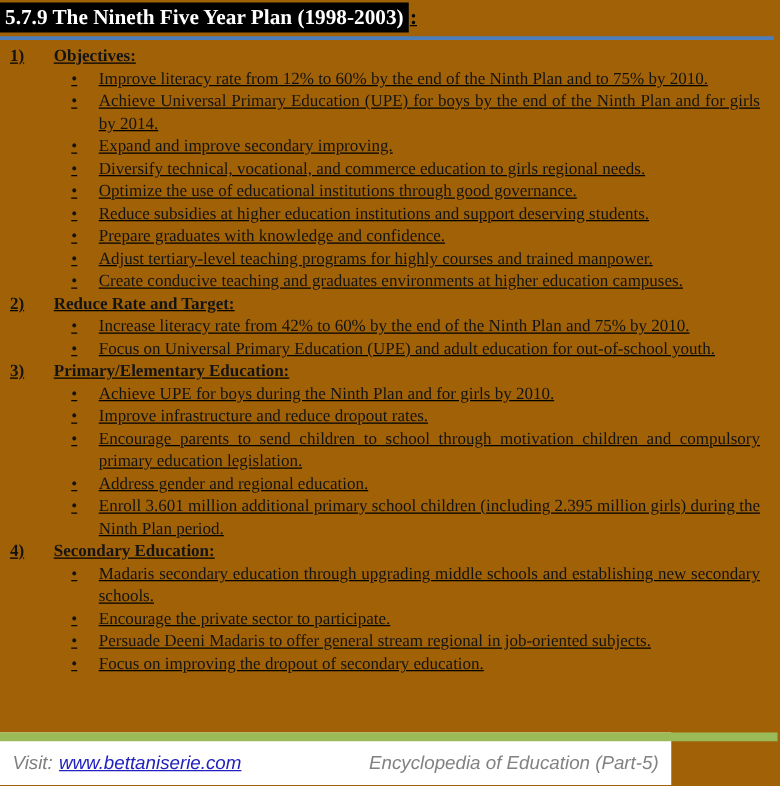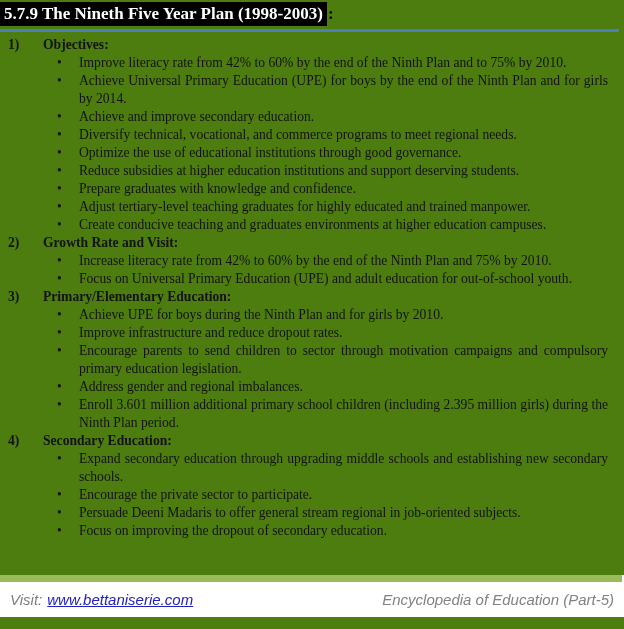--- a/index.html
+++ b/index.html
@@ -1,22 +1,23 @@
 <!DOCTYPE html>
 <html><head>
 <meta charset="utf-8">
 <style>
   * { margin:0; padding:0; box-sizing:border-box; }
   html,body { background:#ffffff; }
   .page {
     width:624px; height:629px;
     position:relative;
-    background:#4d7c0f;
+    background:#a16207;
     font-family:"Liberation Serif", serif;
     overflow:hidden;
+    text-decoration:underline;
   }
   .title-row { padding-top:2px; white-space:nowrap; }
   .title-highlight {
     display:inline-block;
     background:#000000;
     color:#ffffff;
     font-weight:bold;
     font-size:17px;
     line-height:22px;
     padding:1px 4px 1px 4px;
@@ -38,21 +39,21 @@
     font-size:13.6px;
     line-height:18px;
     color:#131313;
   }
   .section-head { display:flex; font-weight:bold; }
   .section-num { flex:0 0 35px; }
   .section-heading { flex:1; }
   .bullet-row { display:flex; margin-left:49px; }
   .bullet-glyph { flex:0 0 22px; }
   .bullet-text { flex:1; text-align:justify; }
-  .footer-area { position:absolute; left:0; bottom:12px; width:624px; background:#ffffff; }
+  .footer-area { position:absolute; left:0; bottom:1px; width:537px; background:#ffffff; }
   .green-rule { height:7px; width:622px; background:#9bbb59; }
   .footer-row {
     display:flex;
     justify-content:space-between;
     align-items:baseline;
     padding:9px 10px 9px 10px;
     font-family:"Liberation Sans", sans-serif;
     font-style:italic;
     font-size:15px;
   }
@@ -72,57 +73,57 @@
 
   <div class="blue-rule"></div>
 
   <div class="content">
       <div class="section-head">
         <span class="section-num">1)</span>
         <span class="section-heading">Objectives:</span>
       </div>
       <div class="bullet-row">
         <span class="bullet-glyph">•</span>
-        <span class="bullet-text">Improve literacy rate from 42% to 60% by the end of the Ninth Plan and to 75% by 2010.</span>
+        <span class="bullet-text">Improve literacy rate from 12% to 60% by the end of the Ninth Plan and to 75% by 2010.</span>
       </div>
       <div class="bullet-row">
         <span class="bullet-glyph">•</span>
         <span class="bullet-text">Achieve Universal Primary Education (UPE) for boys by the end of the Ninth Plan and for girls by 2014.</span>
       </div>
       <div class="bullet-row">
         <span class="bullet-glyph">•</span>
-        <span class="bullet-text">Achieve and improve secondary education.</span>
+        <span class="bullet-text">Expand and improve secondary improving.</span>
       </div>
       <div class="bullet-row">
         <span class="bullet-glyph">•</span>
-        <span class="bullet-text">Diversify technical, vocational, and commerce programs to meet regional needs.</span>
+        <span class="bullet-text">Diversify technical, vocational, and commerce education to girls regional needs.</span>
       </div>
       <div class="bullet-row">
         <span class="bullet-glyph">•</span>
         <span class="bullet-text">Optimize the use of educational institutions through good governance.</span>
       </div>
       <div class="bullet-row">
         <span class="bullet-glyph">•</span>
         <span class="bullet-text">Reduce subsidies at higher education institutions and support deserving students.</span>
       </div>
       <div class="bullet-row">
         <span class="bullet-glyph">•</span>
         <span class="bullet-text">Prepare graduates with knowledge and confidence.</span>
       </div>
       <div class="bullet-row">
         <span class="bullet-glyph">•</span>
-        <span class="bullet-text">Adjust tertiary-level teaching graduates for highly educated and trained manpower.</span>
+        <span class="bullet-text">Adjust tertiary-level teaching programs for highly courses and trained manpower.</span>
       </div>
       <div class="bullet-row">
         <span class="bullet-glyph">•</span>
         <span class="bullet-text">Create conducive teaching and graduates environments at higher education campuses.</span>
       </div>
       <div class="section-head">
         <span class="section-num">2)</span>
-        <span class="section-heading">Growth Rate and Visit:</span>
+        <span class="section-heading">Reduce Rate and Target:</span>
       </div>
       <div class="bullet-row">
         <span class="bullet-glyph">•</span>
         <span class="bullet-text">Increase literacy rate from 42% to 60% by the end of the Ninth Plan and 75% by 2010.</span>
       </div>
       <div class="bullet-row">
         <span class="bullet-glyph">•</span>
         <span class="bullet-text">Focus on Universal Primary Education (UPE) and adult education for out-of-school youth.</span>
       </div>
       <div class="section-head">
@@ -132,37 +133,37 @@
       <div class="bullet-row">
         <span class="bullet-glyph">•</span>
         <span class="bullet-text">Achieve UPE for boys during the Ninth Plan and for girls by 2010.</span>
       </div>
       <div class="bullet-row">
         <span class="bullet-glyph">•</span>
         <span class="bullet-text">Improve infrastructure and reduce dropout rates.</span>
       </div>
       <div class="bullet-row">
         <span class="bullet-glyph">•</span>
-        <span class="bullet-text">Encourage parents to send children to sector through motivation campaigns and compulsory primary education legislation.</span>
+        <span class="bullet-text">Encourage parents to send children to school through motivation children and compulsory primary education legislation.</span>
       </div>
       <div class="bullet-row">
         <span class="bullet-glyph">•</span>
-        <span class="bullet-text">Address gender and regional imbalances.</span>
+        <span class="bullet-text">Address gender and regional education.</span>
       </div>
       <div class="bullet-row">
         <span class="bullet-glyph">•</span>
         <span class="bullet-text">Enroll 3.601 million additional primary school children (including 2.395 million girls) during the Ninth Plan period.</span>
       </div>
       <div class="section-head">
         <span class="section-num">4)</span>
         <span class="section-heading">Secondary Education:</span>
       </div>
       <div class="bullet-row">
         <span class="bullet-glyph">•</span>
-        <span class="bullet-text">Expand secondary education through upgrading middle schools and establishing new secondary schools.</span>
+        <span class="bullet-text">Madaris secondary education through upgrading middle schools and establishing new secondary schools.</span>
       </div>
       <div class="bullet-row">
         <span class="bullet-glyph">•</span>
         <span class="bullet-text">Encourage the private sector to participate.</span>
       </div>
       <div class="bullet-row">
         <span class="bullet-glyph">•</span>
         <span class="bullet-text">Persuade Deeni Madaris to offer general stream regional in job-oriented subjects.</span>
       </div>
       <div class="bullet-row">

